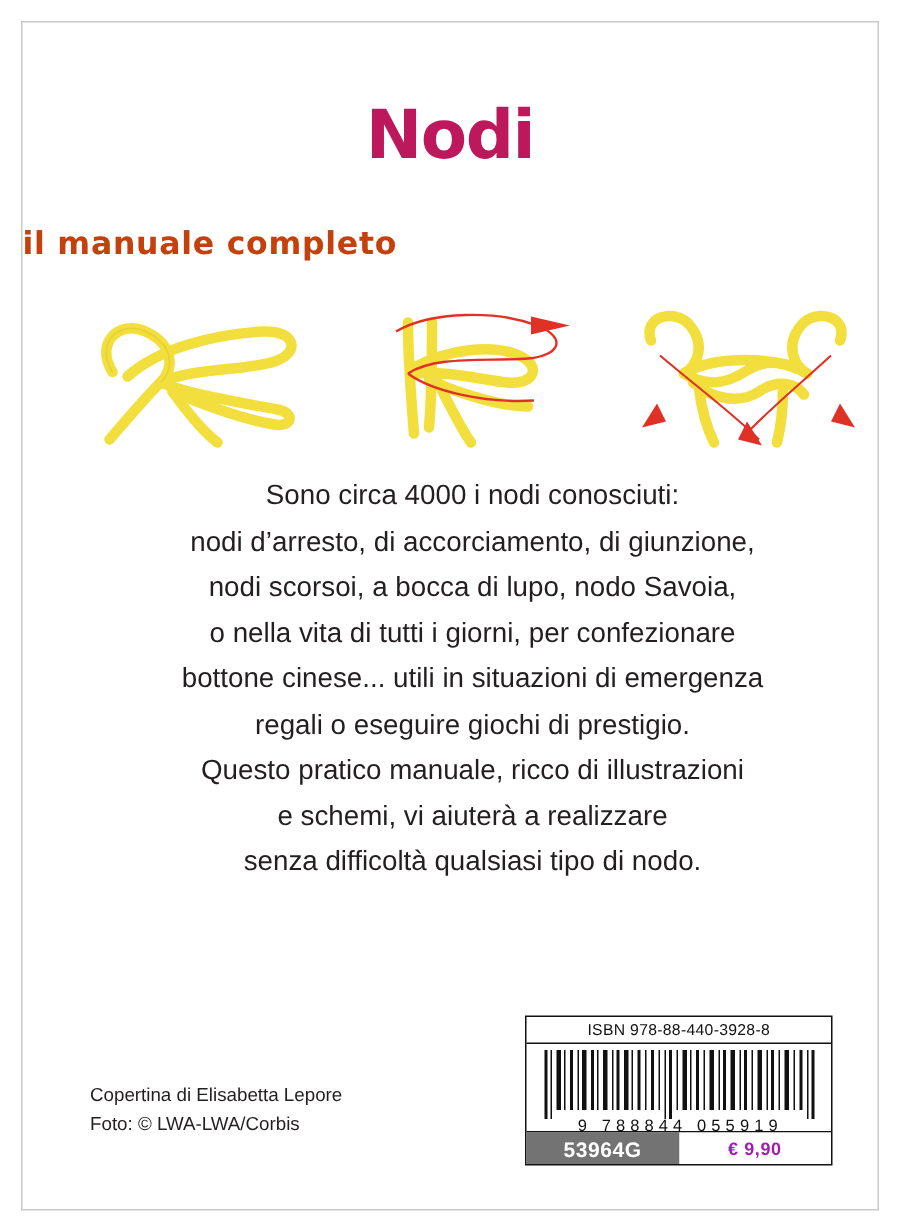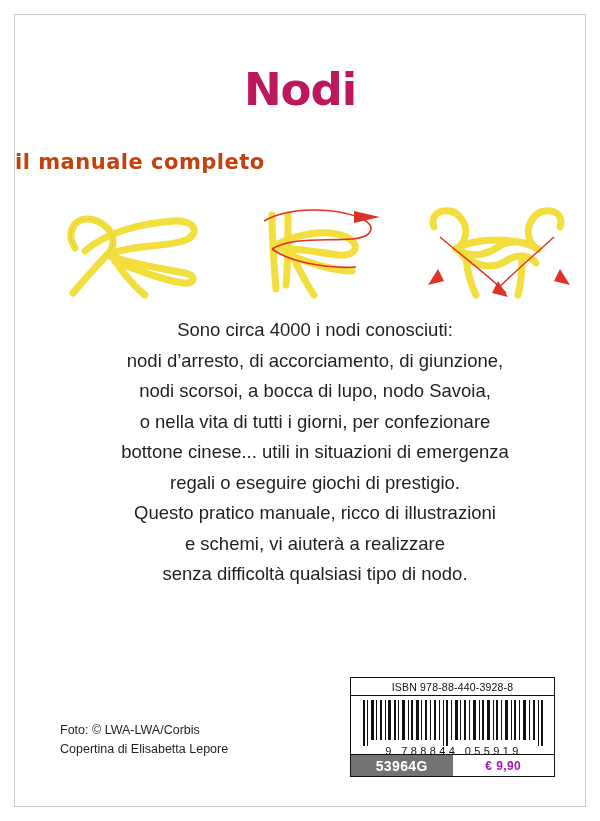--- a/index.html
+++ b/index.html
@@ -299,18 +299,18 @@
         </svg>
       </div>
       <div class="digits">9 788844 055919</div>
       <div class="code-row">
         <div class="code-left">53964G</div>
         <div class="code-right">€ 9,90</div>
       </div>
     </div>
 
     <div class="credits">
+      <div>Copertina di Elisabetta Lepore</div>
       <div>Foto: © LWA-LWA/Corbis</div>
-      <div>Copertina di Elisabetta Lepore</div>
     </div>
 
   </div>
 </div>
 
 </body></html>

